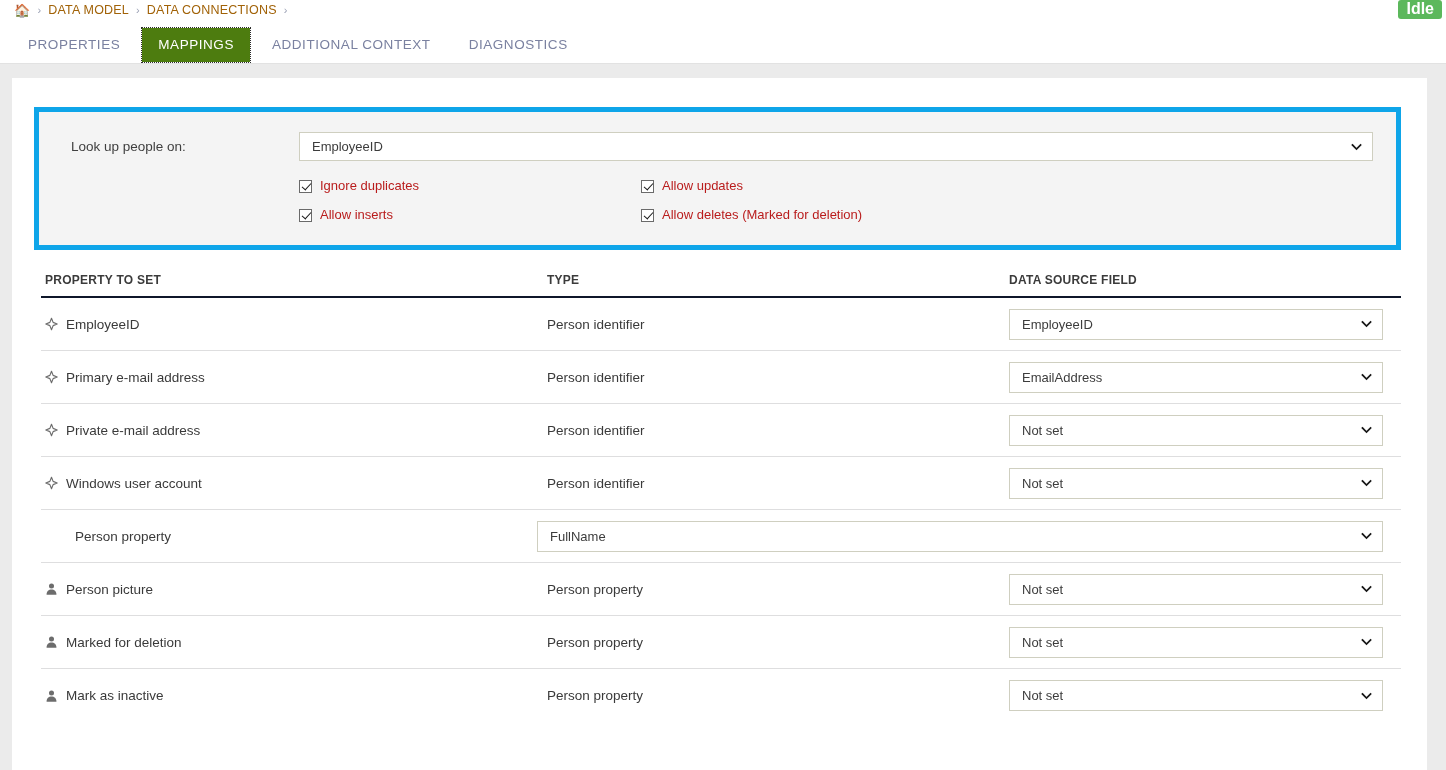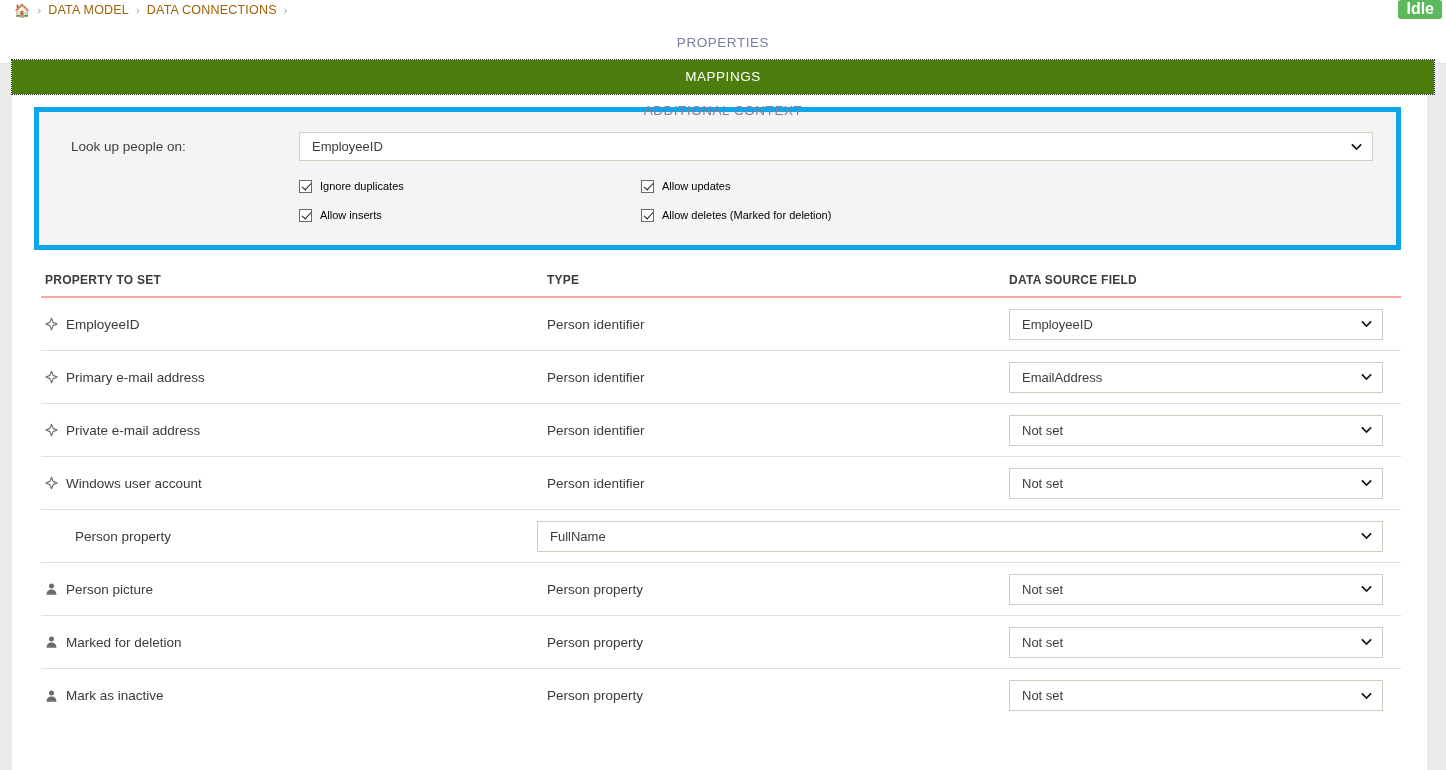--- a/index.html
+++ b/index.html
@@ -40,25 +40,24 @@
   h1.title {
     margin: 8px 0 0 0;
     font-size: 29px;
     font-weight: 400;
     color: #3c3c3c;
     letter-spacing: .1px;
     line-height: 34px;
   }
 
   .tabs {
-    display: flex; 
+    display: flex; align-items: flex-end;
     margin-top: 8px;
     height: 36px;
-    gap: 0px;
-    flex-direction: column;
+    gap: 6px;
   }
   .tab {
     font-size: 13.5px;
     letter-spacing: .55px;
     color: #7a81a0;
     padding: 9px 16px 9px 16px;
     cursor: pointer;
     background: transparent;
     border: none;
     font-family: inherit;
@@ -137,27 +136,27 @@
   }
   .chk .box::after {
     content: "";
     position: absolute;
     left: 3.5px; top: 0.5px;
     width: 4px; height: 8px;
     border: solid #1a1a1a;
     border-width: 0 1.8px 1.8px 0;
     transform: rotate(42deg);
   }
-  .chk .lbl { font-size: 11px; color: #000000; line-height: 16px; }
+  .chk .lbl { font-size: 13px; color: #b91c1c; line-height: 16px; }
 
   
   .map-table { margin: 23px 10px 0 13px; }
   .map-head {
     display: flex; align-items: flex-end;
-    border-bottom: 2px solid #fca5a5;
+    border-bottom: 2px solid #0f172a;
     padding-bottom: 9px;
   }
   .map-head .h {
     font-size: 12px;
     font-weight: 700;
     color: #3b3b3b;
     letter-spacing: .25px;
   }
   .col-prop { width: 472px; flex: 0 0 472px; padding-left: 4px; }
   .col-type { width: 458px; flex: 0 0 458px; margin-left: 34px; }

